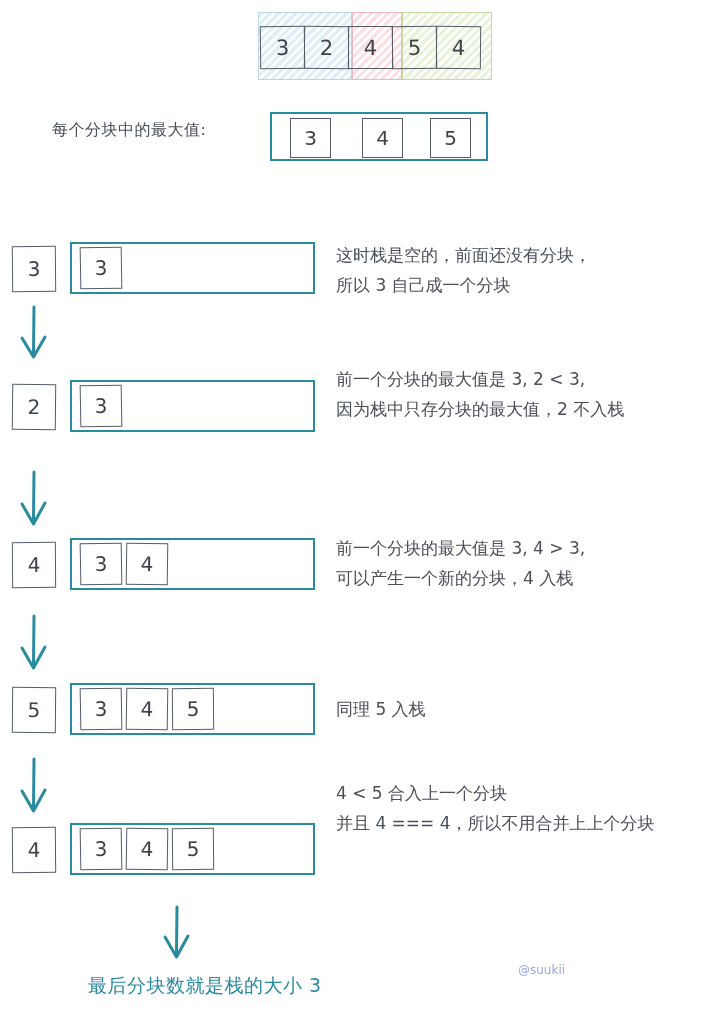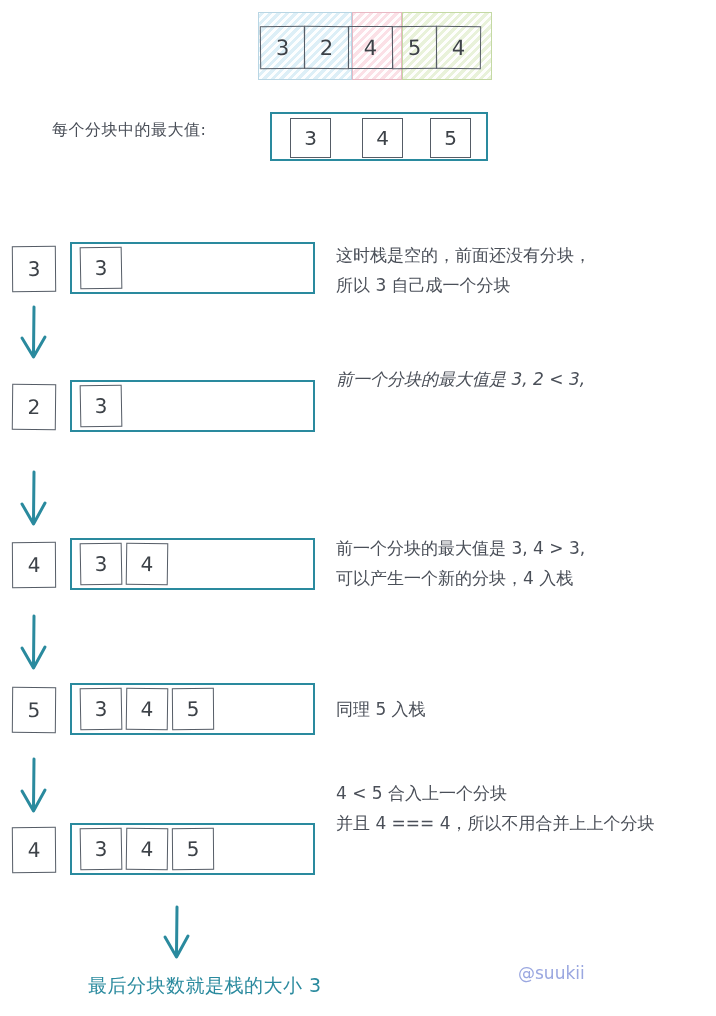--- a/index.html
+++ b/index.html
@@ -116,21 +116,21 @@
   
   .arrow { position: absolute; }
 
   
   #conclusion {
     left: 88px; top: 973px;
     font-size: 19px; color: #2a8a9e; letter-spacing: 0.5px;
   }
   #watermark {
     left: 518px; top: 963px;
-    font-size: 17px; color: #9aa7e0;
+    font-size: 12px; color: #9aa7e0;
     font-family: "DejaVu Sans", sans-serif;
   }
 </style>
 </head>
 <body>
 
 <div class="abs" id="top-array">
   <div class="band blue"></div>
   <div class="band pink"></div>
   <div class="band green"></div>
@@ -162,22 +162,23 @@
 </div>
 <svg class="arrow" style="left:14px; top:305px;" width="40" height="60" viewBox="0 0 40 60">
   <path d="M20 2 L19.5 48" stroke="#2a8a9e" stroke-width="3" fill="none" stroke-linecap="round"></path>
   <path d="M8 33 L19.5 52 L31 32" stroke="#2a8a9e" stroke-width="3" fill="none" stroke-linecap="round" stroke-linejoin="round"></path>
 </svg>
 
 <div class="abs step-left" style="left:12px; top:384px; transform:rotate(0.6deg);">2</div>
 <div class="abs step-stack" style="left:70px; top:380px; width:245px;">
   <div class="stack-item s0">3</div>
 </div>
-<div class="abs step-note" style="left:336px; top:364px;font-style:italic;">
+<div class="abs step-note" style="left:336px; top:364px;">
   <div>前一个分块的最大值是 3, 2 &lt; 3,</div>
+  <div>因为栈中只存分块的最大值，2 不入栈</div>
 </div>
 <svg class="arrow" style="left:14px; top:470px;" width="40" height="62" viewBox="0 0 40 62">
   <path d="M20 2 L19.5 50" stroke="#2a8a9e" stroke-width="3" fill="none" stroke-linecap="round"></path>
   <path d="M8 34 L19.5 54 L31 33" stroke="#2a8a9e" stroke-width="3" fill="none" stroke-linecap="round" stroke-linejoin="round"></path>
 </svg>
 
 <div class="abs step-left" style="left:12px; top:542px; transform:rotate(-0.4deg);">4</div>
 <div class="abs step-stack" style="left:70px; top:538px; width:245px;">
   <div class="stack-item s0">3</div>
   <div class="stack-item s1">4</div>

